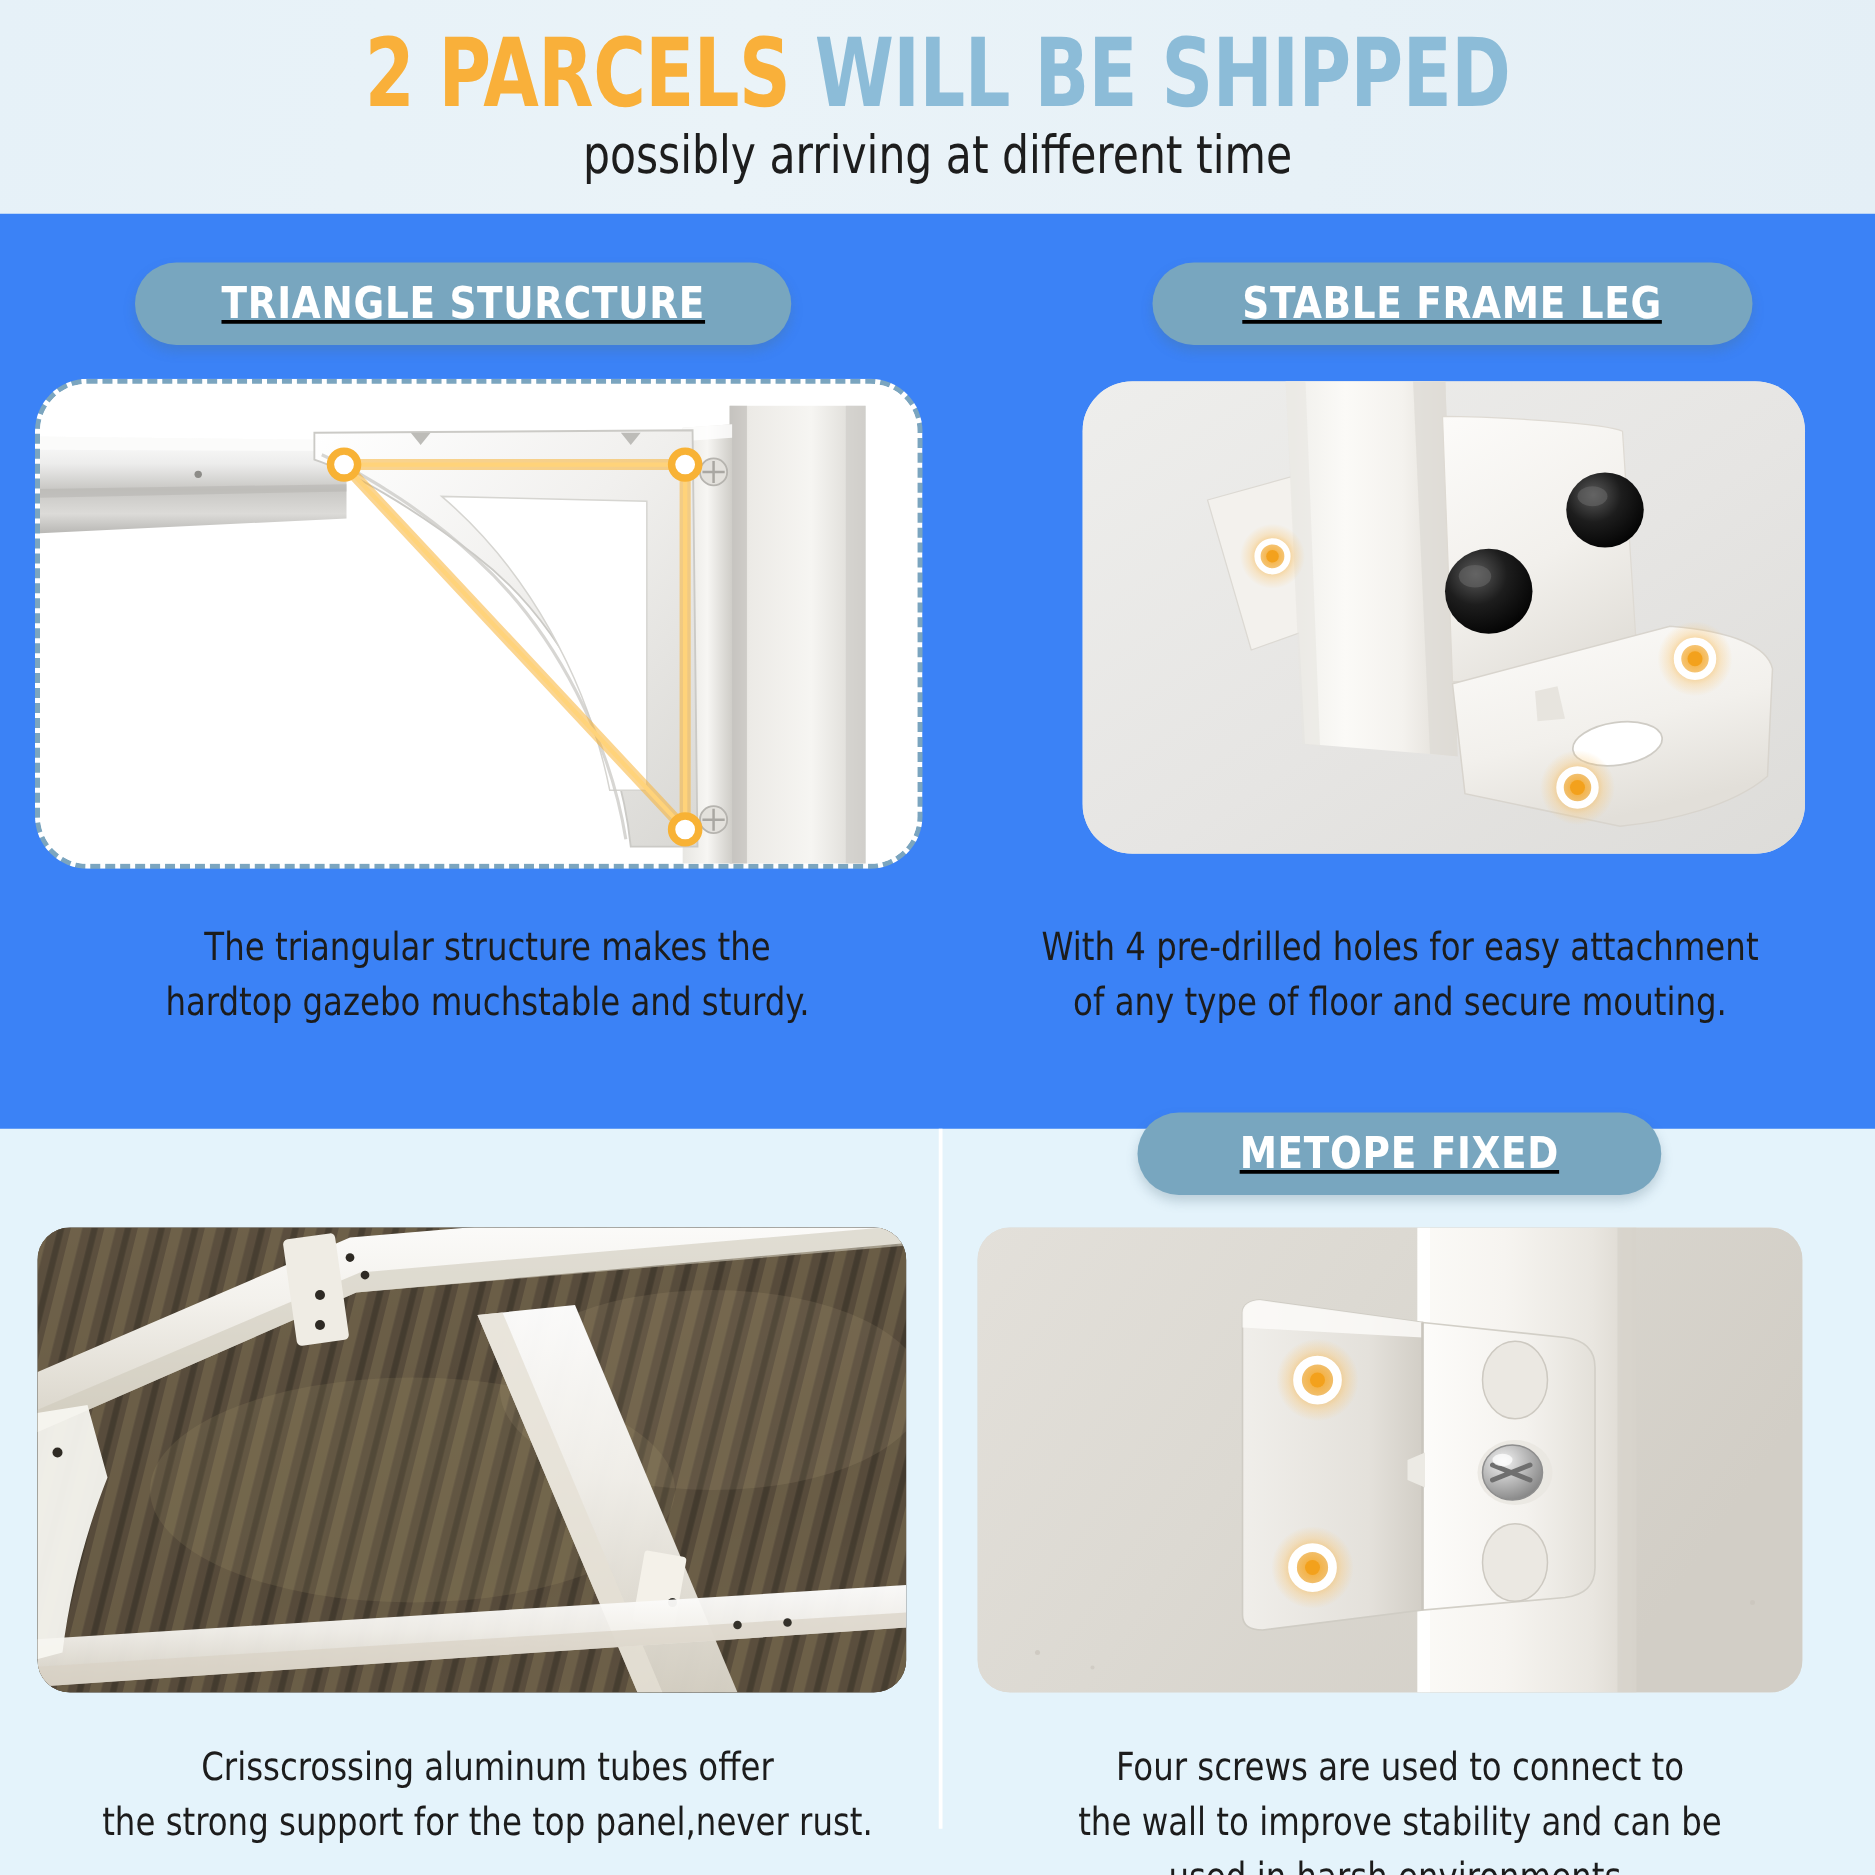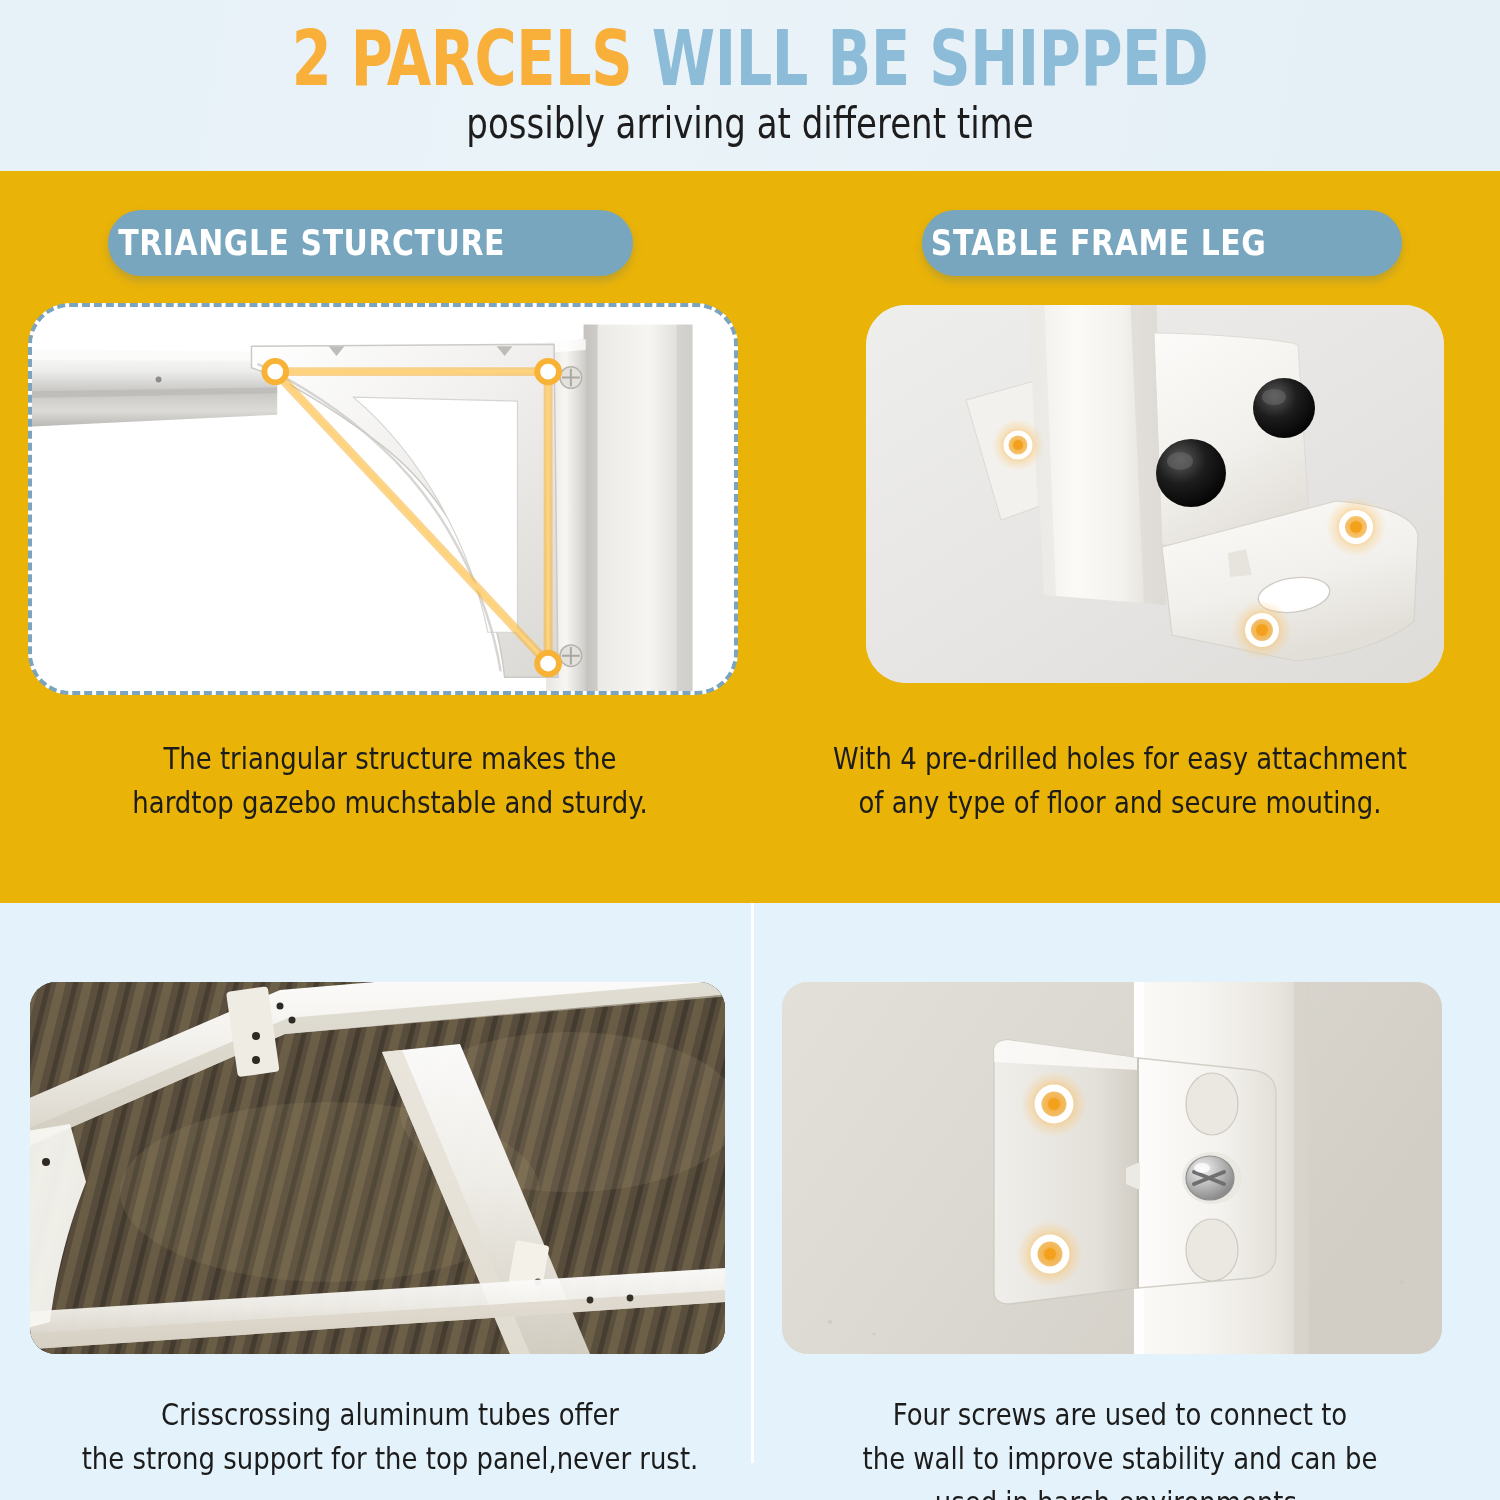--- a/index.html
+++ b/index.html
@@ -5,21 +5,21 @@
 <style>
   * { box-sizing: border-box; margin: 0; padding: 0; }
 
   html, body {
     width: 1500px; height: 1500px;
     background: #ffffff;
     font-family: "Liberation Sans", sans-serif;
     overflow: hidden;
   }
 
-  .page { position: relative; width: 1500px; height: 1500px; background:#eab308; }
+  .page { position: relative; width: 1500px; height: 1500px; background:#3b82f6; }
 
   
   .header-banner {
     position: absolute; left: 0; top: 0; width: 1500px; height: 171px;
     background: linear-gradient(100deg, #e6f1f8 0%, #eaf3f8 40%, #e4eff6 100%);
   }
   .header-title {
     position: absolute; left: 0; top: 18px; width: 1500px;
     text-align: center;
     font-family: "Liberation Sans Narrow", "DejaVu Sans Condensed", "Liberation Sans", sans-serif;
@@ -52,21 +52,21 @@
     position: absolute; left: 751px; top: 903px; width: 3px; height: 560px;
     background: #ffffff;
   }
 
   
   .badge {
     position: absolute; height: 66px;
     background: #78a6bf;
     border-radius: 33px;
     box-shadow: 0 5px 9px rgba(80,110,130,0.28);
-    display: flex; align-items: center; justify-content: flex-start;
+    display: flex; align-items: center; justify-content: center; text-decoration: underline;
   }
   .badge span {
     color: #ffffff; font-weight: bold;
     font-family: "Liberation Sans Narrow", "DejaVu Sans Condensed", "Liberation Sans", sans-serif;
     font-size: 35px; letter-spacing: 0.6px; white-space: nowrap;
     transform: scaleX(0.95);
   }
   #badge-1 { left: 108px;  top: 210px;  width: 525px; }
   #badge-2 { left: 922px;  top: 210px;  width: 480px; }
   #badge-3 { left: 96px;   top: 890px;  width: 533px; }
@@ -449,20 +449,23 @@
       </g>
     </svg>
   </div>
 
   <div class="badge" id="badge-1">
     <span>TRIANGLE STURCTURE</span>
   </div>
   <div class="badge" id="badge-2">
     <span>STABLE FRAME LEG</span>
   </div>
+  <div class="badge" id="badge-4">
+    <span>METOPE FIXED</span>
+  </div>
 
   <div class="caption" id="cap-1">
     <div>The triangular structure makes the</div>
     <div>hardtop gazebo muchstable and sturdy.</div>
   </div>
   <div class="caption" id="cap-2">
     <div>With 4 pre-drilled holes for easy attachment</div>
     <div>of any type of floor and secure mouting.</div>
   </div>
   <div class="caption" id="cap-3">

